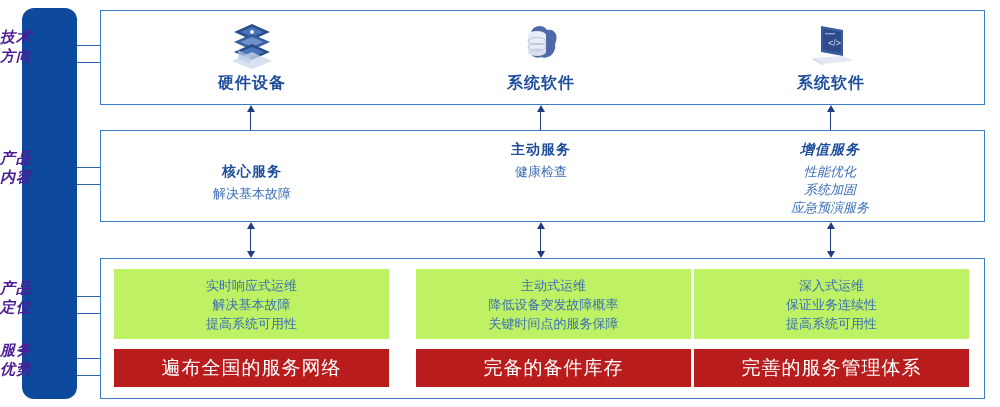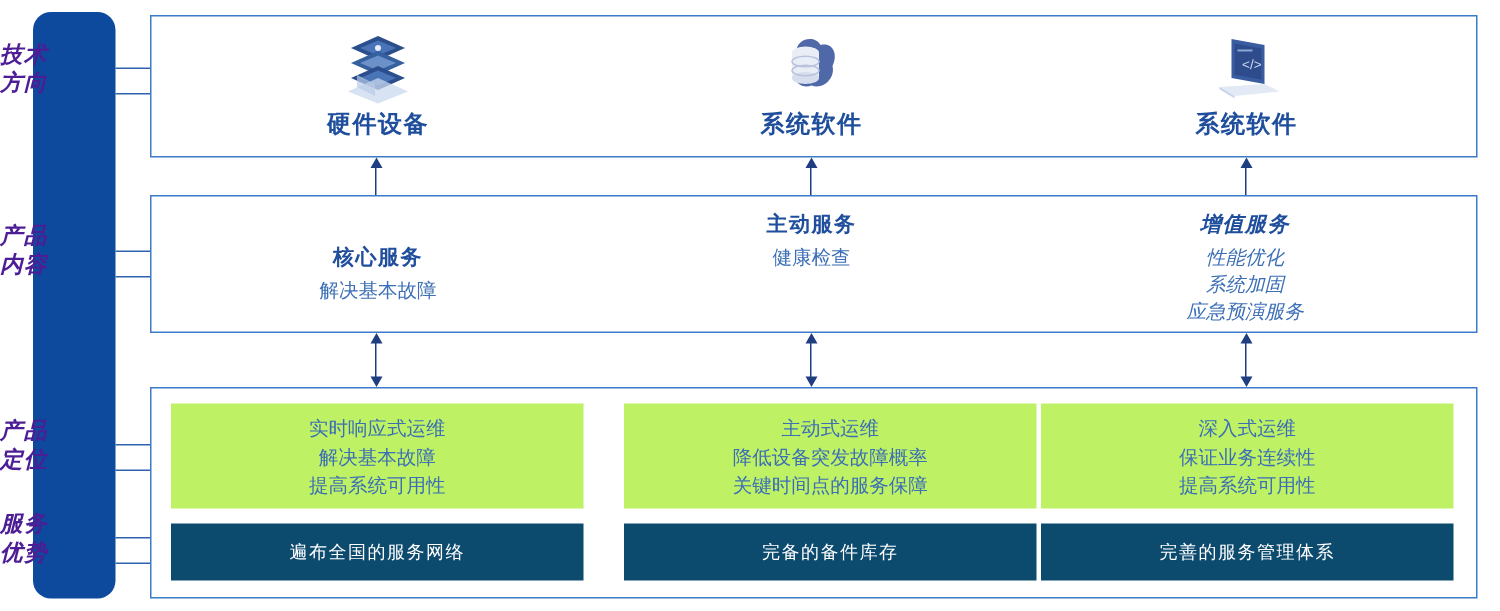--- a/index.html
+++ b/index.html
@@ -142,23 +142,23 @@
     text-align: left;
   }
   .gray-line {
     font-size: 13px;
     color: #3C6FB5;
     line-height: 19px;
   }
   .blue-bar {
     margin-top: 10px;
     height: 38px;
-    background: #0c4a6e;
+    background: #b91c1c;
     color: #ffffff;
-    font-size: 12px;
+    font-size: 19px;
     display: flex;
     align-items: center;
     justify-content: center;
     letter-spacing: 1px;
   }
 
   
   .arrow-v {
     position: absolute;
     width: 14px;

